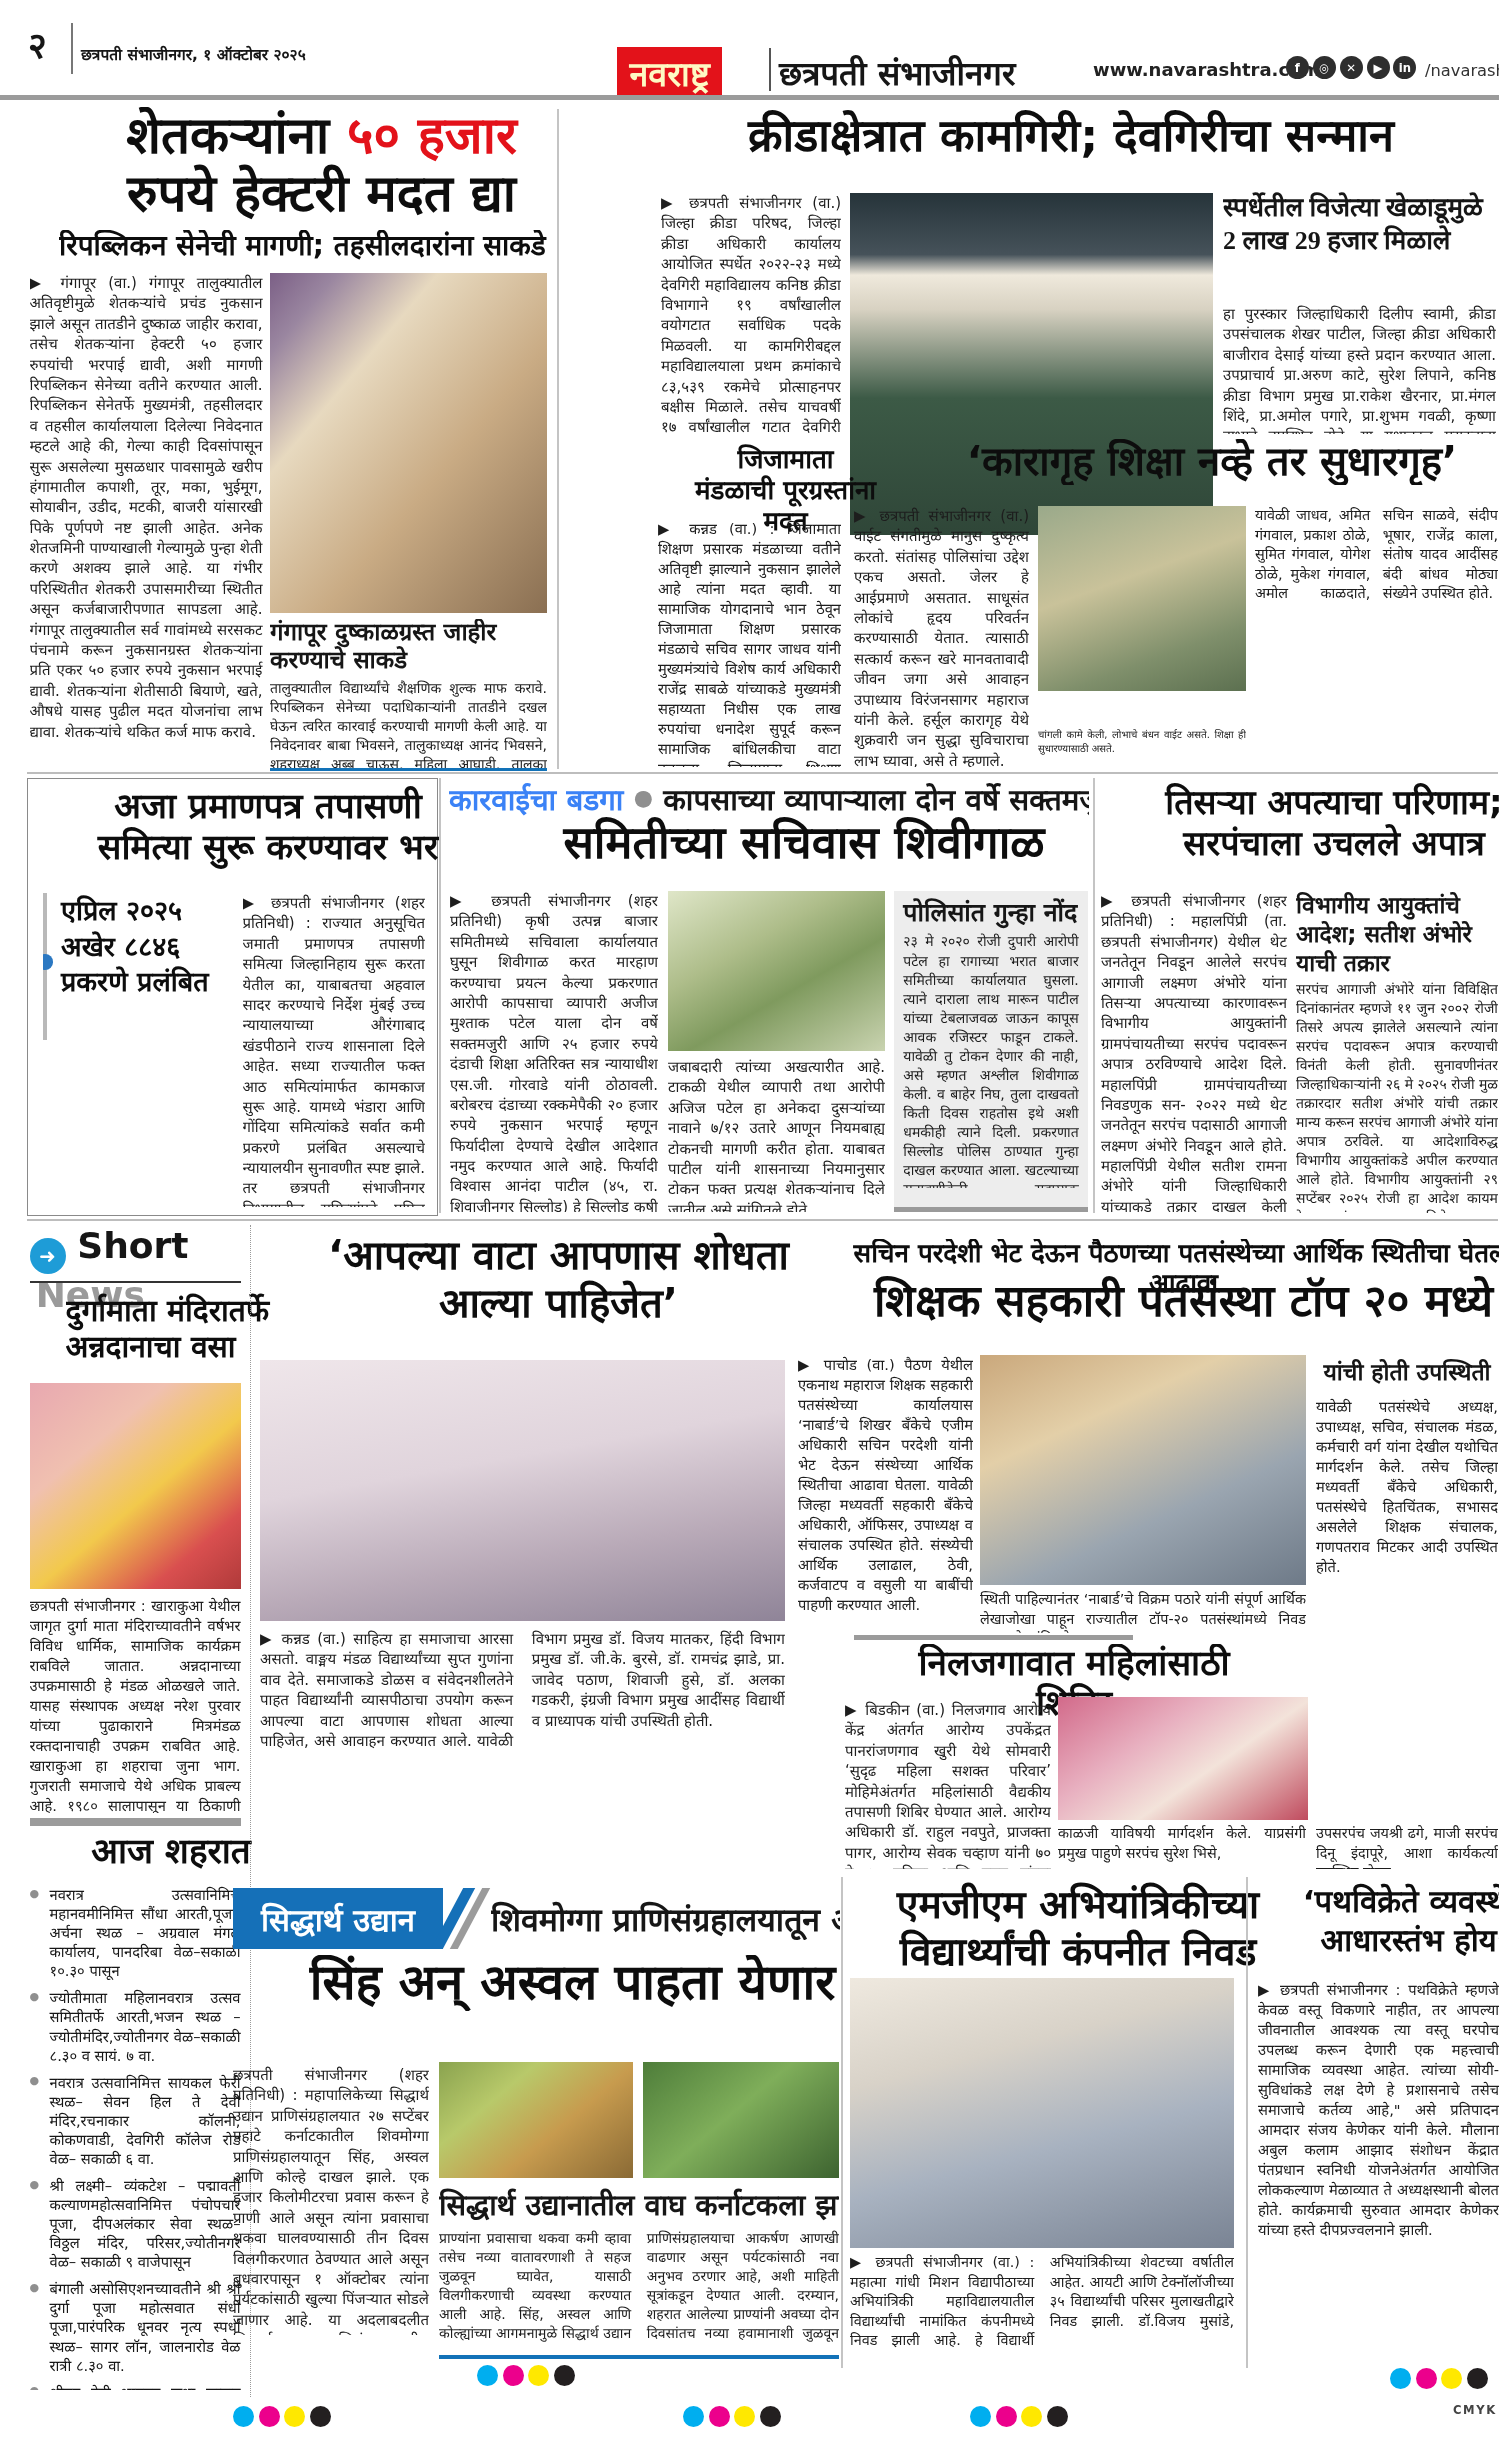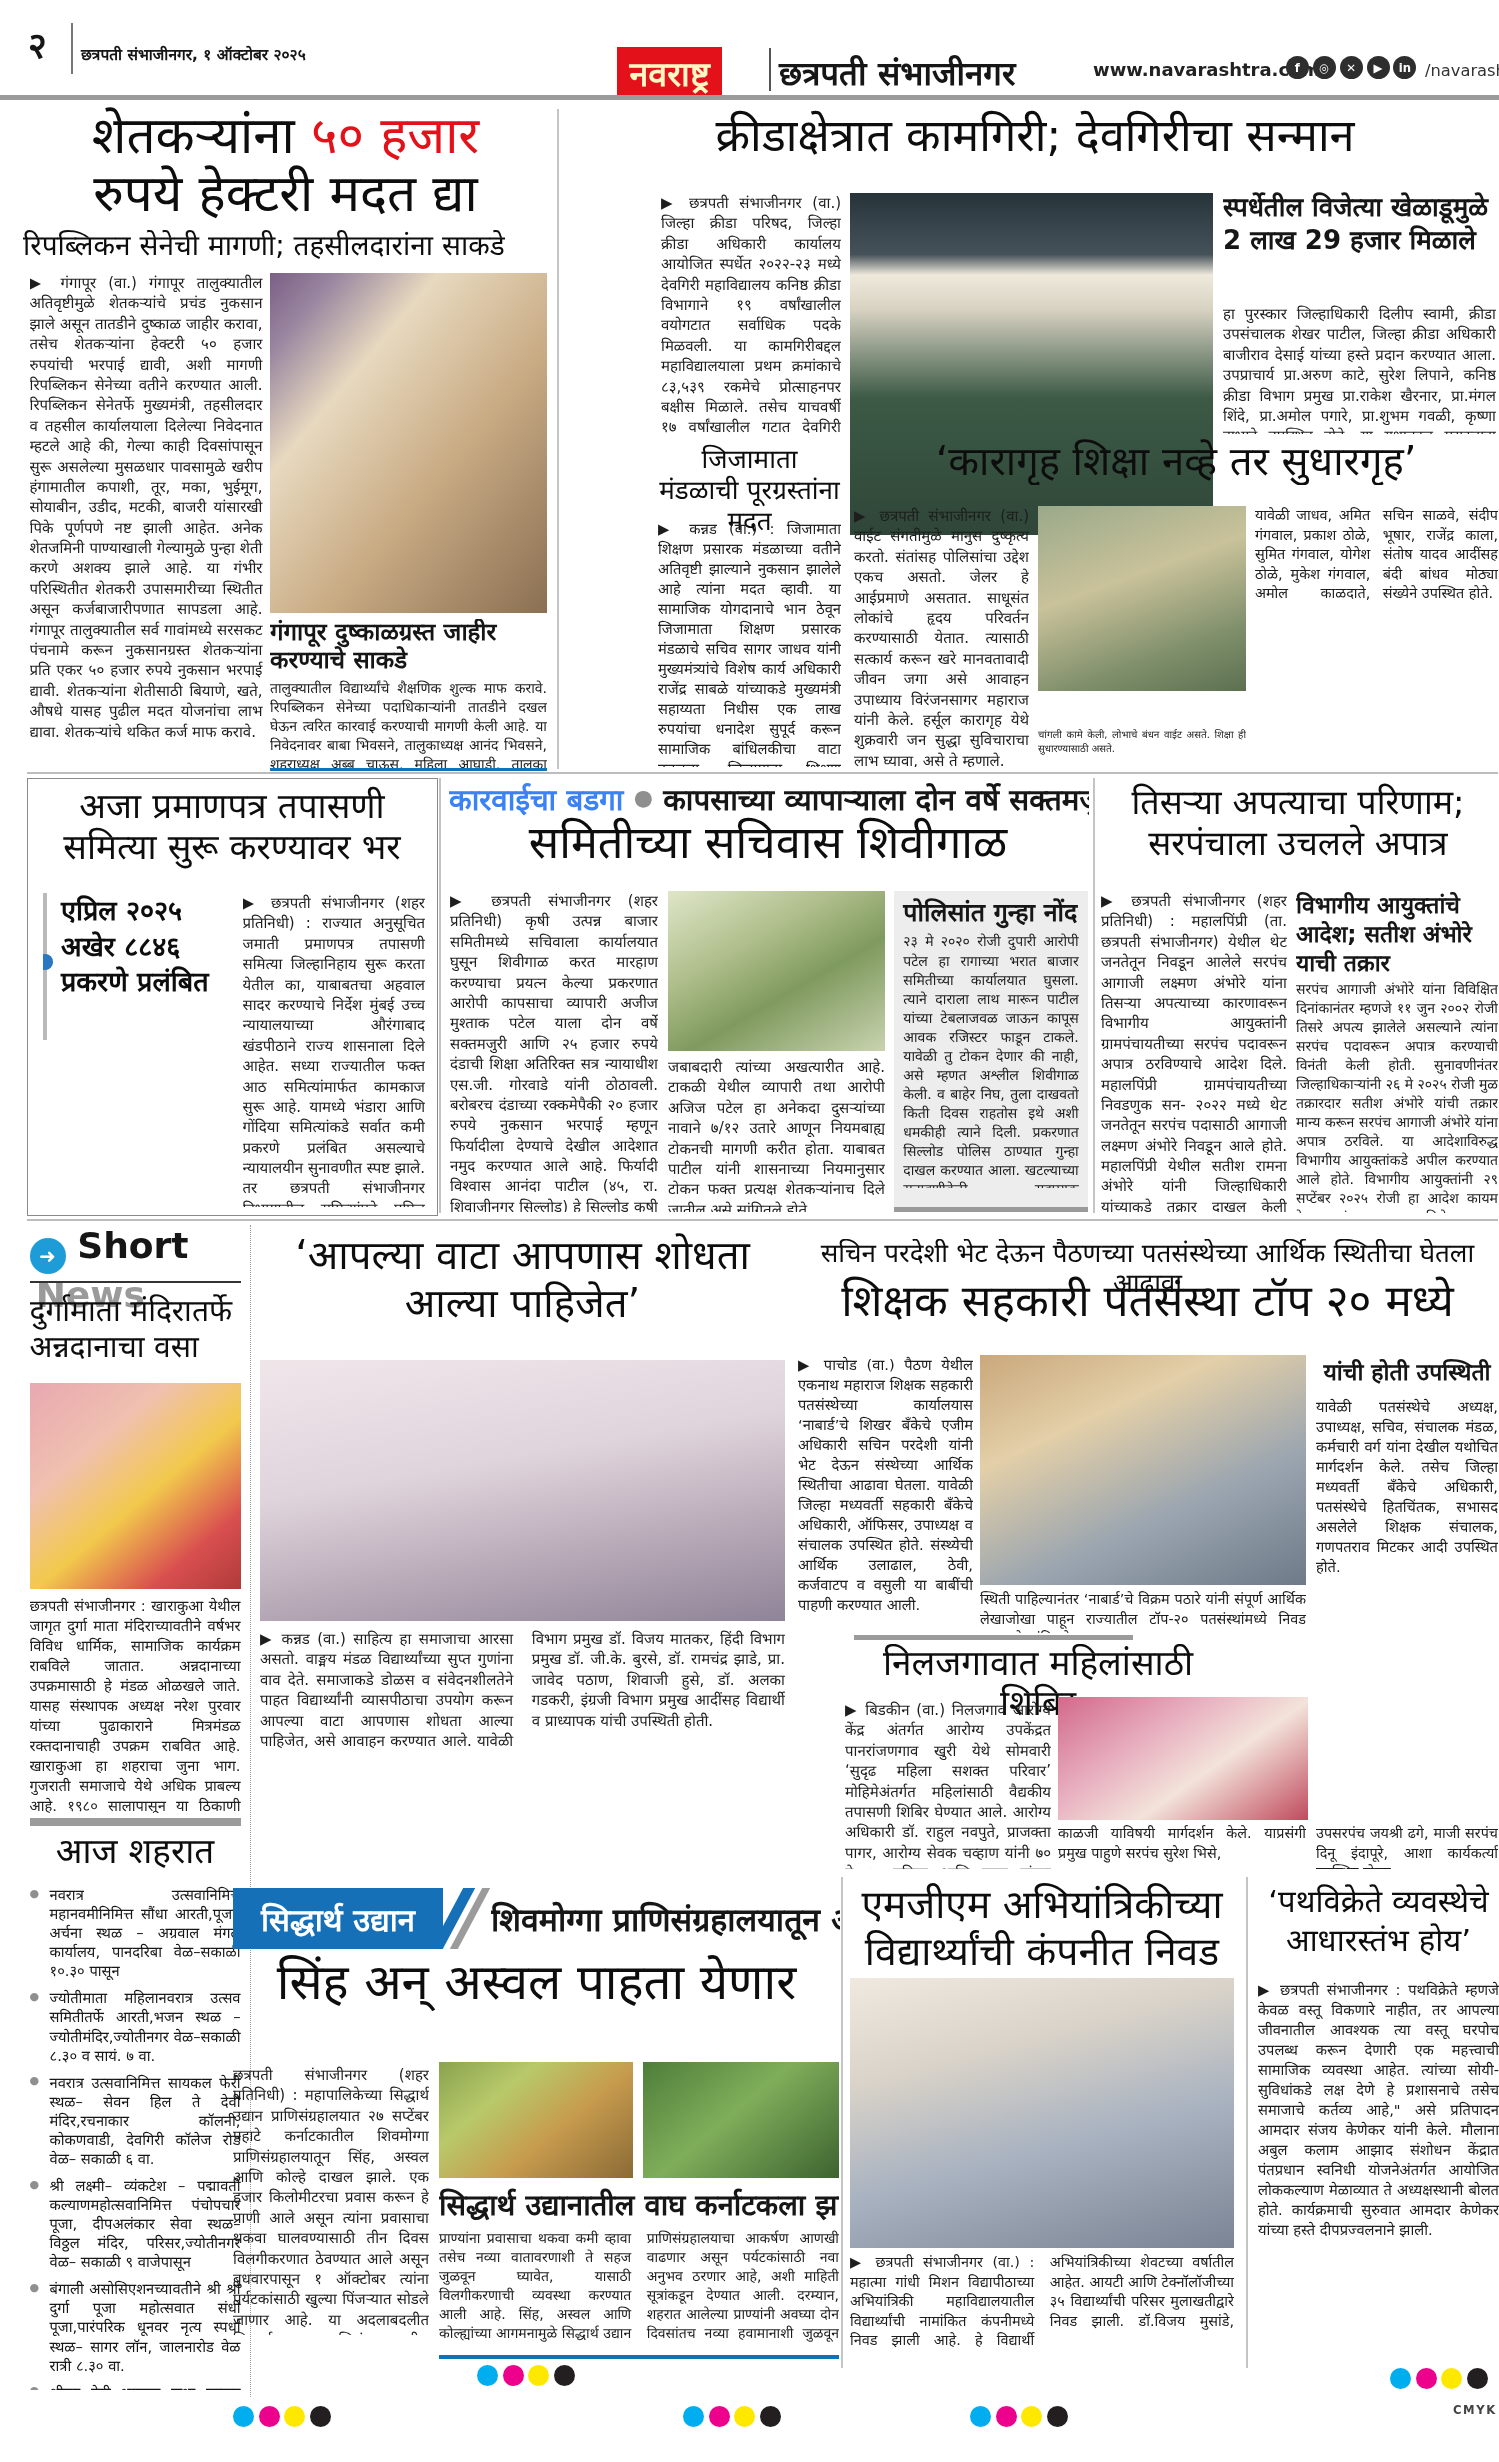--- a/index.html
+++ b/index.html
@@ -1,19 +1,19 @@
 <!DOCTYPE html>
 <html style="font-size:12.4px"><head>
 <meta charset="utf-8">
 <style>
   html,body{margin:0;padding:0;background:#e8e8e8;}
   .page{position:relative;width:1500px;height:2462px;background:#ffffff;margin:0 auto;
         font-family:"DejaVu Sans","Liberation Sans",sans-serif;color:#161616;overflow:hidden;}
   .abs{position:absolute;}
-  .hl{font-weight:normal;color:#0d0d0d;line-height:1.14;text-align:center;overflow:hidden;}
+  .hl{font-weight:bold;color:#0d0d0d;line-height:1.14;text-align:center;overflow:hidden;margin-left:36px;}
   .body-text{font-size:15px;line-height:1.36;text-align:justify;color:#1d1d1d;overflow:hidden;}
   .vrule{background:#c4c4c4;width:1.6px;}
   .hrule{background:#bdbdbd;height:1.6px;}
   .grayband{background:#9b9b9b;}
   .photo{background:#cbb89a;overflow:hidden;}
   
   .masthead{background:#e3121a;color:#fef9c3;font-weight:bold;padding:3.1px 12.4px;font-size:34px;}
   .soc{display:inline-flex;align-items:center;justify-content:center;width:23px;height:23px;border-radius:50%;
        background:#2e2e2e;color:#fff;font-size:11.6px;font-weight:bold;margin-left:3.9px;}
   
@@ -59,21 +59,21 @@
   <div class="abs photo" style="left:270px;top:273px;width:277px;height:340px;background:linear-gradient(130deg,#7b5f86 0%,#9a86a0 12%,#e7d9bf 30%,#c9ab84 60%,#8a6f52 100%);"></div>
   <div class="abs" style="left:270px;top:619px;width:277px;height:149px;border-bottom:3.9px solid #1272b8;overflow:hidden;">
     <div style="font-size:24px;font-weight:bold;line-height:1.15;">गंगापूर दुष्काळग्रस्त जाहीर करण्याचे साकडे</div>
     <div class="body-text" style="font-size:14px;margin-top:4.7px;">तालुक्यातील विद्यार्थ्यांचे शैक्षणिक शुल्क माफ करावे. रिपब्लिकन सेनेच्या पदाधिकाऱ्यांनी तातडीने दखल घेऊन त्वरित कारवाई करण्याची मागणी केली आहे. या निवेदनावर बाबा भिवसने, तालुकाध्यक्ष आनंद भिवसने, शहराध्यक्ष अब्बू चाऊस, महिला आघाडी, तालुका उपाध्यक्ष सुरेश शिंगारे, नवनाथ नरवडे, अब्दुल शेख, तालुका सचिव तसेच खाजेकर यांसह इतर पदाधिकाऱ्यांच्या स्वाक्षऱ्या आहेत.</div>
   </div>
   <div class="abs vrule" style="left:557px;top:109px;height:660px;"></div>
 
   <div class="abs hl" style="left:571px;top:110px;width:928px;font-size:45px;">क्रीडाक्षेत्रात कामगिरी; देवगिरीचा सन्मान</div>
   <div class="abs body-text" style="left:661px;top:193px;width:180px;height:242px;">▶ छत्रपती संभाजीनगर (वा.) जिल्हा क्रीडा परिषद, जिल्हा क्रीडा अधिकारी कार्यालय आयोजित स्पर्धेत २०२२-२३ मध्ये देवगिरी महाविद्यालय कनिष्ठ क्रीडा विभागाने १९ वर्षांखालील वयोगटात सर्वाधिक पदके मिळवली. या कामगिरीबद्दल महाविद्यालयाला प्रथम क्रमांकाचे ८३,५३९ रकमेचे प्रोत्साहनपर बक्षीस मिळाले. तसेच याचवर्षी १७ वर्षांखालील गटात देवगिरी महाविद्यालयाने द्वितीय क्रमांक मिळवून ६१,६४७ निधीचा सन्मान प्राप्त केला. अशा प्रकारे दोन वर्षांत एकूण २,२९,०४२ रुपये निधीचा सन्मान महाविद्यालयाला मिळाला.</div>
   <div class="abs photo" style="left:850px;top:193px;width:363px;height:342px;background:linear-gradient(180deg,#26343a 0%,#46525a 18%,#efe9dc 24%,#d8d2c2 34%,#3c5a46 60%,#2f4638 100%);"></div>
-  <div class="abs" style="left:1223px;top:191px;width:273px;font-size:26px;font-weight:bold;line-height:1.28;overflow:hidden;height:109px;">स्पर्धेतील विजेत्या खेळाडूमुळे 2 लाख 29 हजार मिळाले</div>
+  <div class="abs" style="left:1223px;top:191px;width:273px;font-size:26px;font-weight:bold;line-height:1.28;overflow:hidden;height:109px;font-family:Liberation Serif, serif;">स्पर्धेतील विजेत्या खेळाडूमुळे 2 लाख 29 हजार मिळाले</div>
   <div class="abs body-text" style="left:1223px;top:304px;width:273px;height:130px;">हा पुरस्कार जिल्हाधिकारी दिलीप स्वामी, क्रीडा उपसंचालक शेखर पाटील, जिल्हा क्रीडा अधिकारी बाजीराव देसाई यांच्या हस्ते प्रदान करण्यात आला. उपप्राचार्य प्रा.अरुण काटे, सुरेश लिपाने, कनिष्ठ क्रीडा विभाग प्रमुख प्रा.राकेश खैरनार, प्रा.मंगल शिंदे, प्रा.अमोल पगारे, प्रा.शुभम गवळी, कृष्णा दाभाडे उपस्थित होते. या यशाबद्दल मराठवाडा शिक्षण प्रसारक मंडळाच्या पदाधिकाऱ्यांनी अभिनंदन केले.</div>
 
   <div class="abs hl" style="left:658px;top:444px;width:183px;font-size:26px;line-height:1.2;">जिजामाता मंडळाची पूरग्रस्तांना मदत</div>
   <div class="abs body-text" style="left:658px;top:519px;width:183px;height:248px;font-size:14.7px;">▶ कन्नड (वा.) : जिजामाता शिक्षण प्रसारक मंडळाच्या वतीने अतिवृष्टी झाल्याने नुकसान झालेले आहे त्यांना मदत व्हावी. या सामाजिक योगदानाचे भान ठेवून जिजामाता शिक्षण प्रसारक मंडळाचे सचिव सागर जाधव यांनी मुख्यमंत्र्यांचे विशेष कार्य अधिकारी राजेंद्र साबळे यांच्याकडे मुख्यमंत्री सहाय्यता निधीस एक लाख रुपयांचा धनादेश सुपूर्द करून सामाजिक बांधिलकीचा वाटा उचलला. जिजामाता शिक्षण प्रसारक मंडळाकडून नेहमीच सामाजिक उपक्रमांना व संकटांच्या वेळी मदतीचा हात दिला जातो.</div>
 
   <div class="abs hl" style="left:854px;top:439px;width:644px;font-size:40px;">‘कारागृह शिक्षा नव्हे तर सुधारगृह’</div>
   <div class="abs body-text" style="left:854px;top:506px;width:175px;height:261px;">▶ छत्रपती संभाजीनगर (वा.) वाईट संगतीमुळे मानुस दुष्कृत्य करतो. संतांसह पोलिसांचा उद्देश एकच असतो. जेलर हे आईप्रमाणे असतात. साधूसंत लोकांचे हृदय परिवर्तन करण्यासाठी येतात. त्यासाठी सत्कार्य करून खरे मानवतावादी जीवन जगा असे आवाहन उपाध्याय विरंजनसागर महाराज यांनी केले. हर्सूल कारागृह येथे शुक्रवारी जन सुद्धा सुविचाराचा लाभ घ्यावा, असे ते म्हणाले.</div>
   <div class="abs photo" style="left:1038px;top:506px;width:208px;height:185px;background:linear-gradient(160deg,#9aa98a 0%,#c9c29a 40%,#7f8f6b 75%,#5c7050 100%);"></div>
   <div class="abs body-text" style="left:1038px;top:696px;width:208px;height:71px;font-size:10px;margin-top:32px;">चांगली कामे केली, लोभाचे बंधन वाईट असते. शिक्षा ही सुधारण्यासाठी असते.</div>
   <div class="abs body-text" style="left:1255px;top:506px;width:243px;height:261px;column-count:2;column-gap:12.4px;font-size:14.4px;">यावेळी जाधव, अमित गंगवाल, प्रकाश ठोळे, सुमित गंगवाल, योगेश ठोळे, मुकेश गंगवाल, अमोल काळदाते, सचिन साळवे, संदीप भूषार, राजेंद्र काला, संतोष यादव आदींसह बंदी बांधव मोठ्या संख्येने उपस्थित होते.</div>

